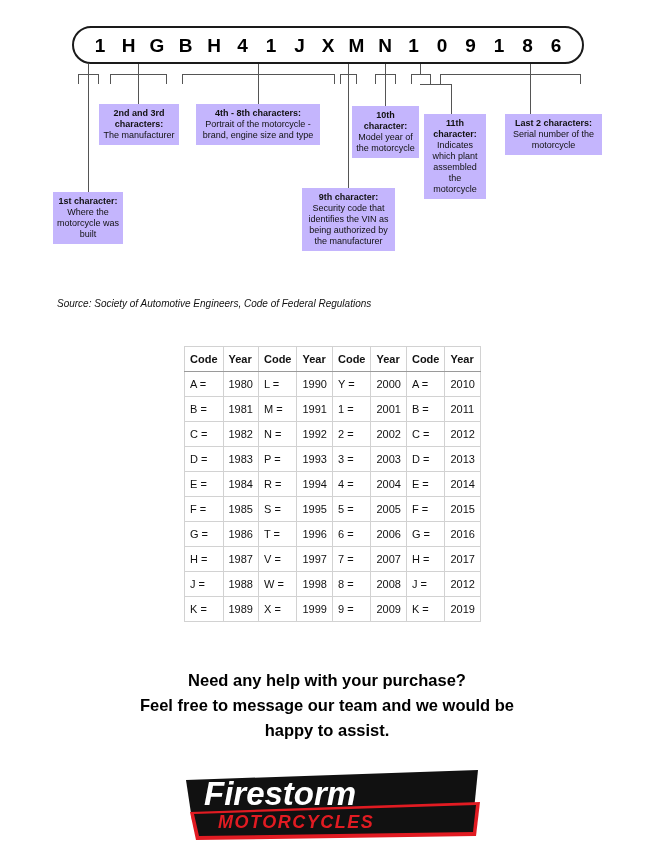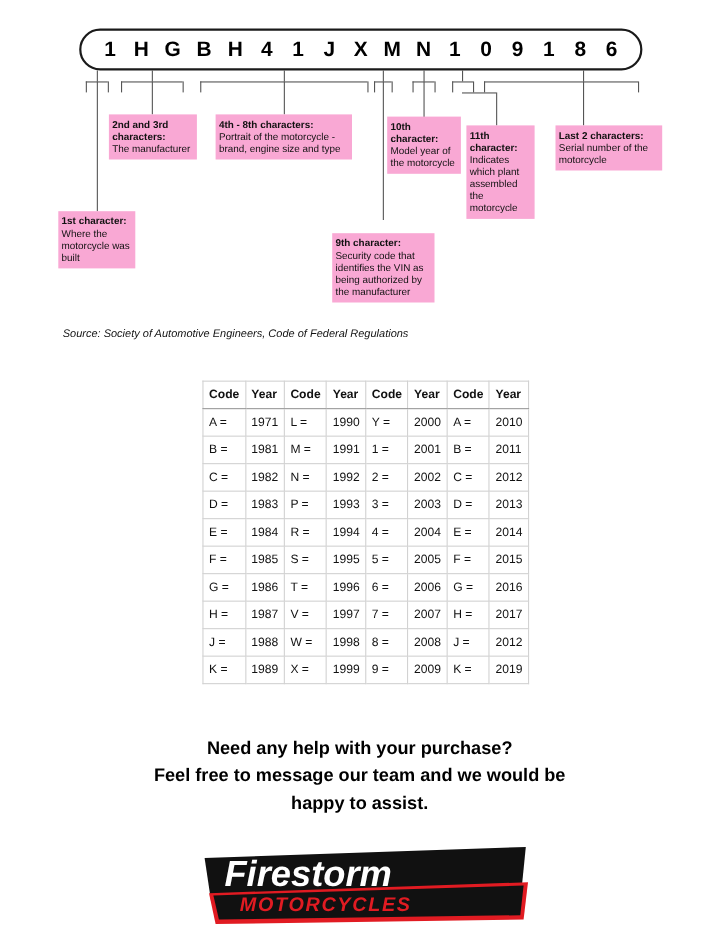--- a/index.html
+++ b/index.html
@@ -56,25 +56,25 @@
   }
   .hline {
     position: absolute;
     background: #555;
     height: 1px;
   }
 
   
   .callout {
     position: absolute;
-    background: #f9a8d4;
+    background: #c4b5fd;
     color: #111;
     font-size: 9px;
     line-height: 11px;
-    text-align: left;
+    text-align: center;
     padding: 4px 3px;
   }
   .callout .hd {
     font-weight: bold;
     display: block;
   }
   .callout .bd { display: block; }
 
   
   #source-note {
@@ -214,21 +214,21 @@
   <div class="callout" style="left:99px; top:104px; width:80px;">
     <span class="hd">2nd and 3rd characters:</span>
     <span class="bd">The manufacturer</span>
   </div>
 
   <div class="callout" style="left:196px; top:104px; width:124px;">
     <span class="hd">4th - 8th characters:</span>
     <span class="bd">Portrait of the motorcycle - brand, engine size and type</span>
   </div>
 
-  <div class="callout" style="left:302px; top:212px; width:93px;">
+  <div class="callout" style="left:302px; top:188px; width:93px;">
     <span class="hd">9th character:</span>
     <span class="bd">Security code that identifies the VIN as being authorized by the manufacturer</span>
   </div>
 
   <div class="callout" style="left:352px; top:106px; width:67px;">
     <span class="hd">10th character:</span>
     <span class="bd">Model year of the motorcycle</span>
   </div>
 
   <div class="callout" style="left:424px; top:114px; width:62px;">
@@ -255,21 +255,21 @@
         <th>Year</th>
         <th>Code</th>
         <th>Year</th>
         <th>Code</th>
         <th>Year</th>
       </tr>
     </thead>
     <tbody>
       <tr>
         <td class="code">A =</td>
-        <td class="year">1971</td>
+        <td class="year">1980</td>
         <td class="code">L =</td>
         <td class="year">1990</td>
         <td class="code">Y =</td>
         <td class="year">2000</td>
         <td class="code">A =</td>
         <td class="year">2010</td>
       </tr>
       <tr>
         <td class="code">B =</td>
         <td class="year">1981</td>

